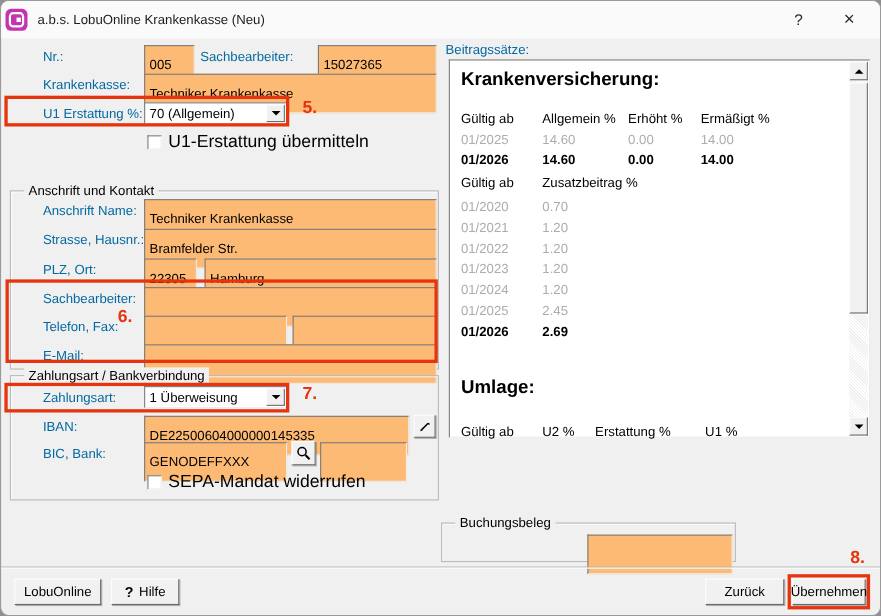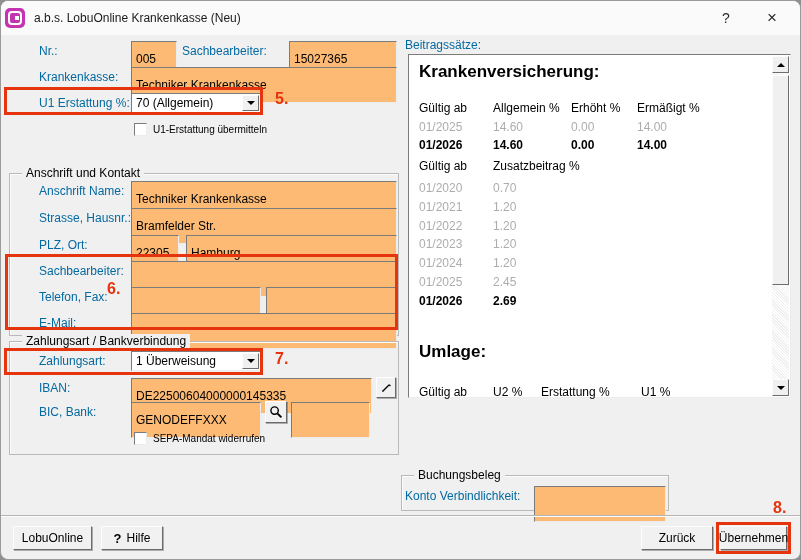--- a/index.html
+++ b/index.html
@@ -34,21 +34,21 @@
     border:1px solid; border-color:#7b7b7b #ececec #ececec #7b7b7b;
     padding:17px 4px; font-family:inherit; outline:none;
   }
   .combo { position:absolute; height:20px; background:#fff; border:1px solid; border-color:#7b7b7b #ececec #ececec #7b7b7b; display:flex; align-items:center; }
   .combo-text { flex:1; font-size:12px; padding:0 4px; white-space:nowrap; overflow:hidden; }
   .combo-btn { width:17px; height:16px; margin-right:1px; background:#f0f0f0; border:1px solid; border-color:#fdfdfd #6d6d6d #6d6d6d #fdfdfd; display:flex; align-items:center; justify-content:center; }
   .tri-down { width:0; height:0; border-left:4px solid transparent; border-right:4px solid transparent; border-top:4px solid #000; }
   .tri-up { width:0; height:0; border-left:4px solid transparent; border-right:4px solid transparent; border-bottom:4px solid #000; }
 
   .cbox { position:absolute; width:13px; height:13px; background:#fff; border:1px solid; border-color:#7b7b7b #ececec #ececec #7b7b7b; }
-  .cb-lbl { position:absolute; font-size:10px; color:#000; line-height:15px; white-space:nowrap; }
+  .cb-lbl { position:absolute; font-size:16px; color:#000; line-height:15px; white-space:nowrap; }
 
   .group { position:absolute; border:1px solid #b9b9b9; box-shadow:1px 1px 0 #fdfdfd inset; }
   .group-legend { position:absolute; top:-8px; left:12px; background:#f0f0f0; padding:0 4px; font-size:12px; color:#000; white-space:nowrap; }
 
   .btn {
     position:absolute; background:#f1f1f1; font-size:12px; color:#000;
     border:1px solid; border-color:#fdfdfd #6a6a6a #6a6a6a #fdfdfd;
     box-shadow:1px 1px 0 rgba(0,0,0,0.28);
     display:flex; align-items:center; justify-content:center; gap:5px;
     font-family:inherit; cursor:default;
@@ -249,21 +249,20 @@
         <div class="sb-thumb"></div>
         <div class="sb-btn sb-down">
             <span class="tri-down"></span>
           </div>
       </div>
     </div>
 
     <div class="group" style="left:400px; top:440px; width:268px; height:36px">
       <span class="group-legend">Buchungsbeleg</span>
     </div>
-    <span class="lbl" style="left:404px; top:451px">Konto Verbindlichkeit:</span>
     <input class="tb" style="left: 533px; top: 451px; width: 132px; height: 19px;" value="">
 
     <div class="sep" style="top:480px"></div>
     <div class="sep-hi" style="top:481px"></div>
 
     <button class="btn" style="left:12px; top:491px; width:79px; height:24px">
       <span>LobuOnline</span>
     </button>
     <button class="btn" style="left:100px; top:491px; width:62px; height:24px">
       <span class="qmark">?</span>

